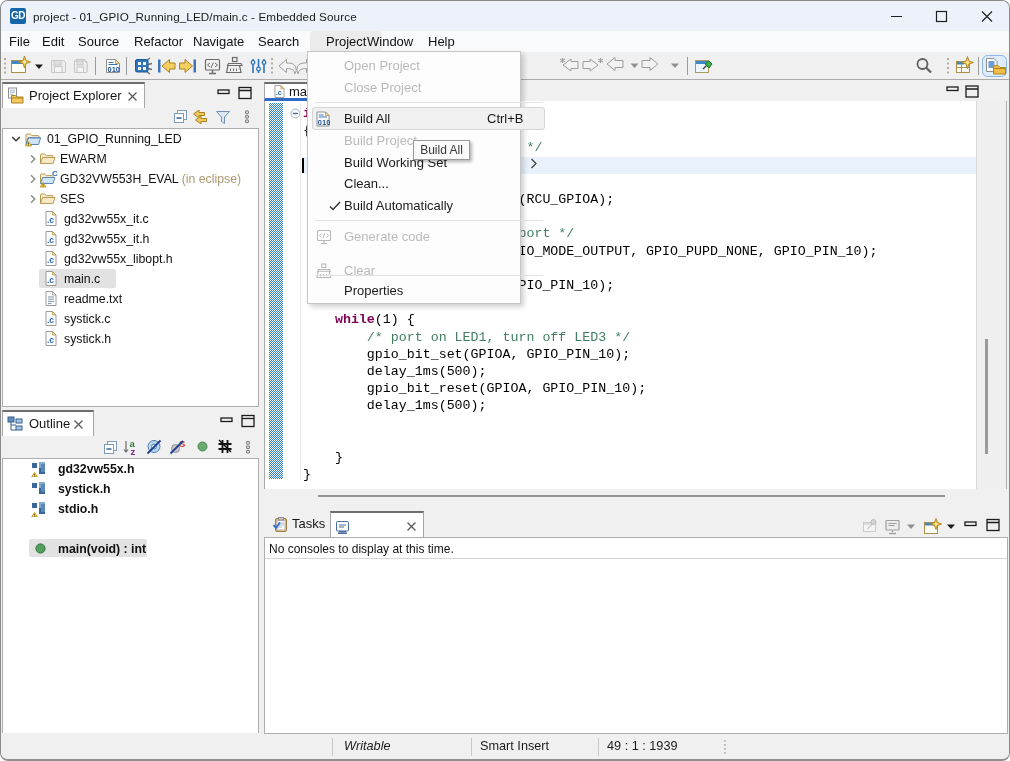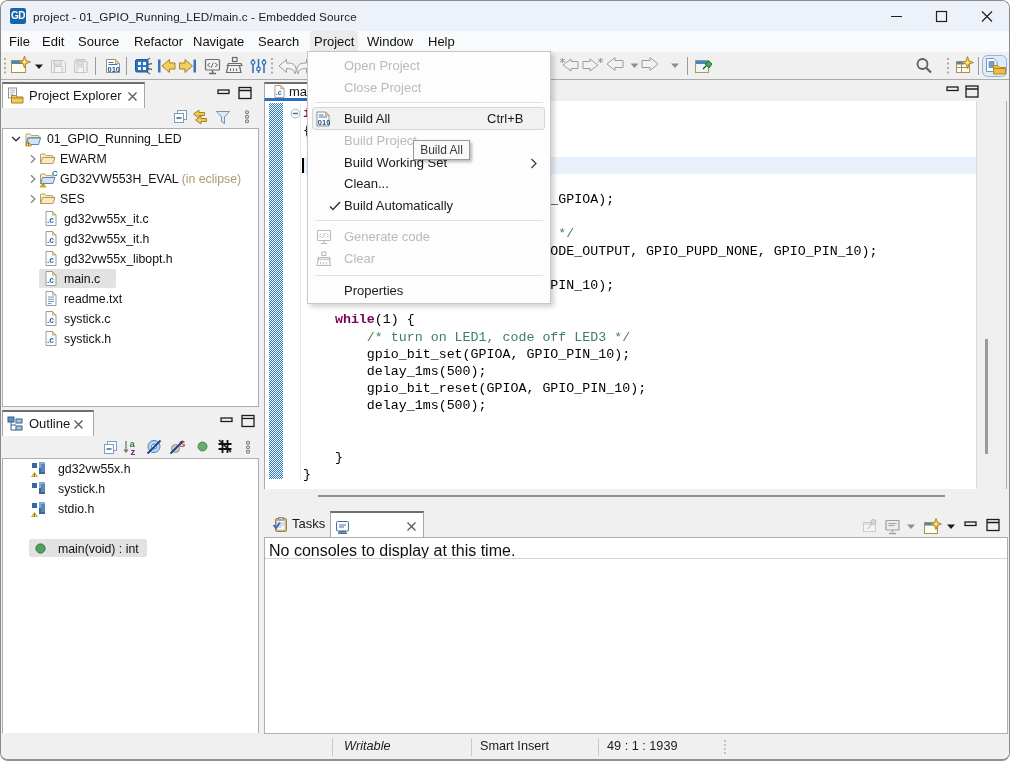--- a/index.html
+++ b/index.html
@@ -9,48 +9,48 @@
   #win{position:absolute;left:0;top:0;width:1010px;height:761px;background:#f0f0f0;
        border:1px solid #8a8a8a;border-bottom:2px solid #909090;border-radius:8px;overflow:hidden;}
   
   #title{position:absolute;left:0;top:0;width:100%;height:30px;background:#edf1f9;}
   #title .logo{position:absolute;left:9px;top:7px;width:16px;height:16px;background:#1566a9;border-radius:2px;
       color:#fff;font-weight:bold;font-size:10px;text-align:center;line-height:16px;letter-spacing:-0.5px;}
   #title .t{position:absolute;left:32px;top:0;height:30px;line-height:31px;font-size:11.7px;color:#1b1b1b;letter-spacing:0.1px;}
   
   #menubar{position:absolute;left:0;top:30px;width:100%;height:21px;background:#f9fafc;font-size:13px;color:#111;}
   #menubar span{position:absolute;top:0;height:21px;line-height:21px;}
-  #menubar .hl{background:#ebebeb;border-radius:4px;padding:0 4px;margin:0 -4px;}
+  #menubar .hl{background:#ebebeb;border-radius:4px;padding:0 16px;margin:0 -4px;}
   
   #toolbar{position:absolute;left:0;top:51px;width:100%;height:28px;background:#f0f0f0;border-bottom:1px solid #ababab;}
   
   .panel-tab{position:absolute;background:#fff;border:1px solid #a6a6a6;border-top:2px solid #6e6e6e;border-bottom:none;}
   .vlabel{font-size:13px;color:#161616;}
   #pe{position:absolute;left:1px;top:81px;width:257px;height:325px;}
   #pe-content{position:absolute;left:0px;top:46px;width:257px;height:279px;background:#fff;
       border:1px solid #aeaeae;}
   #outl{position:absolute;left:1px;top:409px;width:257px;height:326px;}
-  #outl-content{position:absolute;left:0px;top:48px;width:257px;height:275px;background:#fff;border:1px solid #aeaeae;border-bottom:none;}
+  #outl-content{position:absolute;left:0px;top:48px;width:257px;height:275px;background:#fff;border:1px solid #aeaeae;border-bottom:none;font-weight:bold;}
   #editor{position:absolute;left:262px;top:81px;width:745px;height:425px;}
   #ed-white{position:absolute;left:1px;top:19px;width:712px;height:388px;background:#fff;border-left:1px solid #a9a9a9;}
   #ed-over{position:absolute;left:713px;top:19px;width:31px;height:388px;background:#efefef;border-left:1px solid #d9d9d9;border-right:1px solid #aeaeae;}
   #console{position:absolute;left:262px;top:509px;width:745px;height:224px;}
   #con-content{position:absolute;left:1px;top:27px;width:744px;height:197px;background:#fff;border:1px solid #aeaeae;}
   
   #status{position:absolute;left:0;top:733px;width:100%;height:27px;background:#f0f0f0;font-size:12.7px;color:#1c1c1c;}
   #status .sep{position:absolute;top:4px;height:18px;width:1px;background:#c9c9c9;}
   
   .trow{position:absolute;height:20px;font-size:12.3px;color:#101010;white-space:nowrap;}
   .trow .lbl{position:absolute;top:2px;line-height:16px;}
   
   #code{position:absolute;left:38px;top:4px;font-family:"Liberation Mono",monospace;font-size:13.3px;line-height:17.2px;white-space:pre;color:#000;}
   #code .c{color:#3f7f5f;}
   #code .k{color:#7f0055;font-weight:bold;}
   
-  #dmenu{position:absolute;left:306px;top:50px;width:244px;height:253px;background:#fdfdfd;
+  #dmenu{position:absolute;left:306px;top:50px;width:214px;height:253px;background:#fdfdfd;
      border:1px solid #c6c6c6;box-shadow:3px 3px 5px rgba(0,0,0,0.18);z-index:50;font-size:13px;}
   .mi{position:absolute;left:0;width:100%;height:22px;line-height:22px;}
   .mi .txt{position:absolute;left:36px;top:0;}
   .mi .sc{position:absolute;left:179px;top:0;}
   .mi.dis{color:#bababa;}
   .mi.en{color:#1a1a1a;}
   .msep{position:absolute;left:7px;width:228px;height:1px;background:#e2e2e2;}
   #tooltip{position:absolute;left:412px;top:139px;width:57px;height:20px;background:#f9f9f9;border:1px solid #9a9a9a;
      box-shadow:2px 2px 3px rgba(0,0,0,0.28);z-index:60;font-size:12px;color:#3a3a3a;text-align:center;line-height:19px;}
 </style>
@@ -502,21 +502,21 @@
 
 
     rcu_periph_clock_enable(RCU_GPIOA);
 
     <span class="c">/* configure LED1 GPIO port */</span>
     gpio_mode_set(GPIOA, GPIO_MODE_OUTPUT, GPIO_PUPD_NONE, GPIO_PIN_10);
 
     gpio_bit_reset(GPIOA, GPIO_PIN_10);
 
     <span class="k">while</span>(1) {
-        <span class="c">/* turn on LED1, code off LED3 */</span>
+        <span class="c">/* port on LED1, turn off LED3 */</span>
         gpio_bit_set(GPIOA, GPIO_PIN_10);
         delay_1ms(500);
         gpio_bit_reset(GPIOA, GPIO_PIN_10);
         delay_1ms(500);
 
 
     }
 }</div>
       <svg class="abs" style="left:25px;top:7px" width="11" height="11" viewBox="0 0 11 11">
           <circle cx="5.5" cy="5.5" r="4.4" fill="#fdfdfd" stroke="#9ab0c6"></circle>
@@ -578,21 +578,21 @@
           <circle cx="75" cy="6" r="1.2" fill="#fbeab8"></circle>
       </g>
       <path d="M86 6.5 h8 l-4 4.5 z" fill="#1c1c1c"></path>
       <rect x="104" y="4" width="11" height="3.5" fill="none" stroke="#1c1c1c" stroke-width="1.3"></rect>
       <g fill="none" stroke="#1c1c1c" stroke-width="1.3">
           <rect x="126" y="1.5" width="12" height="11"></rect>
           <line x1="126" y1="4.5" x2="138" y2="4.5"></line>
         </g>
     </svg>
     <div id="con-content">
-      <span style="position:absolute;left:4px;top:4px;font-size:16px;color:#101010;">No consoles to display at this time.</span>
+      <span style="position:absolute;left:4px;top:4px;font-size:12px;color:#101010;">No consoles to display at this time.</span>
       <div class="abs" style="left:0;top:20px;width:742px;height:1px;background:#d6d6d6;"></div>
     </div>
   </div>
 
   <div id="status">
     <div class="sep" style="left:331px"></div>
     <span class="abs" style="left:343px;top:5px;font-style:italic;">Writable</span>
     <div class="sep" style="left:470px"></div>
     <span class="abs" style="left:479px;top:5px;">Smart Insert</span>
     <div class="sep" style="left:597px"></div>
@@ -649,21 +649,21 @@
     <div class="mi dis" style="top:174px">
       <svg class="abs" style="left:8px;top:3px" width="16" height="16" viewBox="0 0 16 16">
           <g fill="none" stroke="#b9b9b9">
             <rect x="1.5" y="1.5" width="13" height="10" rx="1" stroke-width="1.1"></rect>
             <path d="M5.5 4.5 l-2 2 l2 2 M10.5 4.5 l2 2 l-2 2 M8.8 4 l-1.8 5" stroke-width="0.9"></path>
             <path d="M8 12 v2 M5 14.5 h6" stroke-width="1.2"></path>
           </g>
         </svg>
       <span class="txt">Generate code</span>
       </div>
-    <div class="mi dis" style="top:196px">
+    <div class="mi dis" style="top:208px">
       <svg class="abs" style="left:8px;top:3px" width="16" height="16" viewBox="0 0 16 16">
           <g fill="none" stroke="#b9b9b9">
             <rect x="5.8" y="1" width="4" height="3.5" stroke-width="1.1"></rect>
             <path d="M2.5 6.5 h11 l0.8 1.8 h-12.6 z M2.2 8.5 l-1.2 6 h13.5 l-1.2 -6" stroke-width="1.1"></path>
             <path d="M4.5 11 v2.5 M7.5 11 v2.5 M10.5 11 v2.5" stroke-width="0.9"></path>
           </g>
         </svg>
       <span class="txt">Clear</span>
       </div>
     <div class="msep" style="top:223px"></div>

